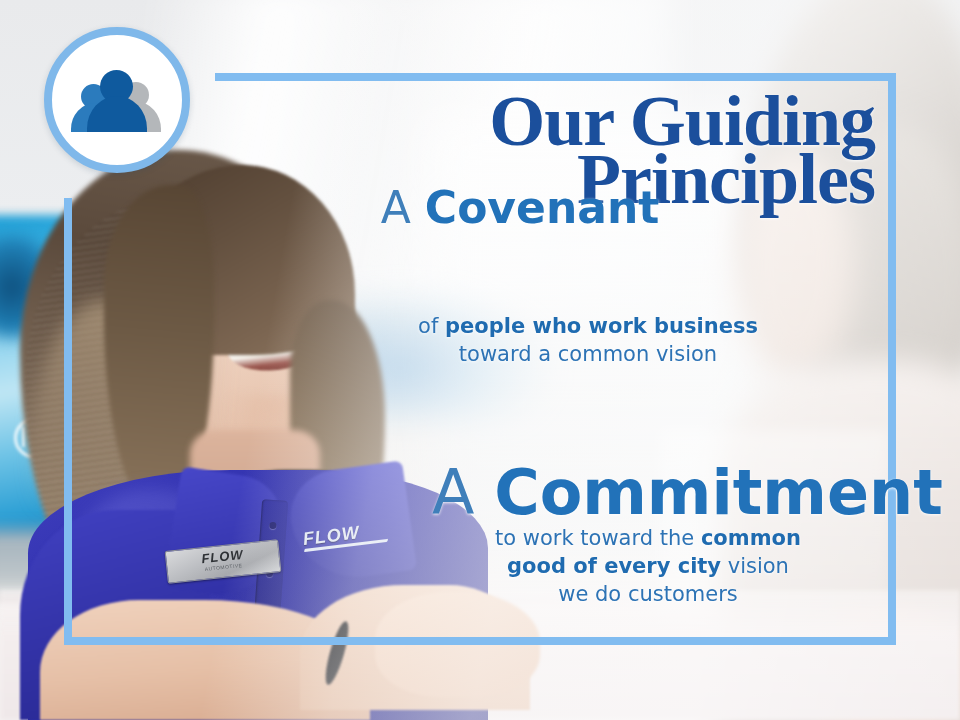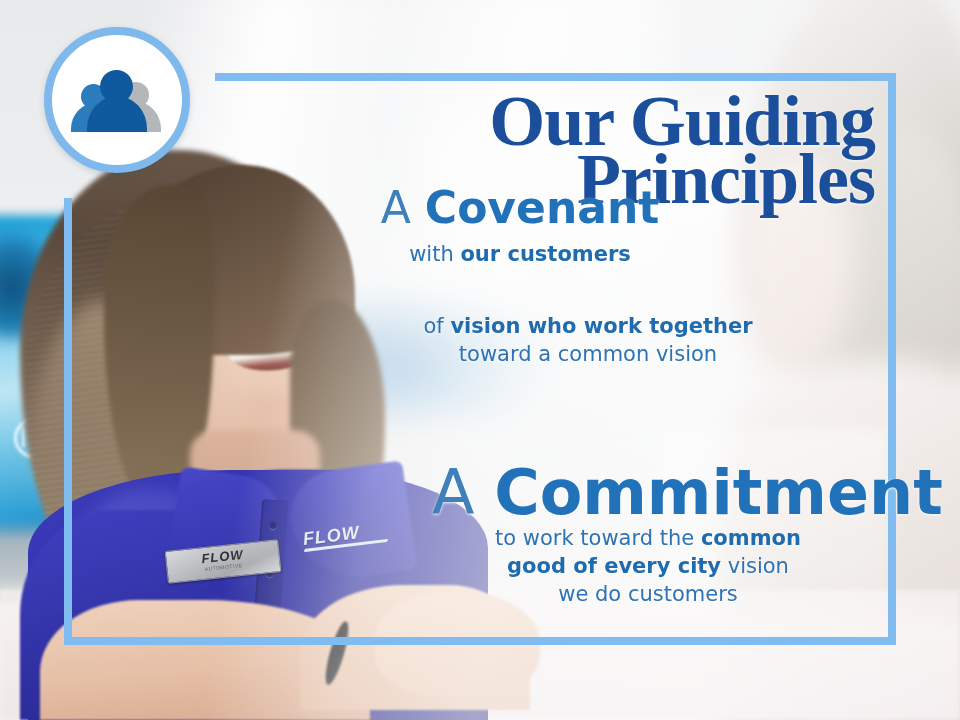--- a/index.html
+++ b/index.html
@@ -496,25 +496,24 @@
     </div>
   </div>
 
   <div class="title" style="color: rgb(27, 79, 156);">Our Guiding Principles</div>
 
   <div class="blk" id="blk-covenant">
     <div class="hl" style="color: rgb(34, 114, 185);">
       <span class="light">A</span>
       <span class="heavy">Covenant</span>
     </div>
-    <div class="sub"><span>with </span><b>our customers</b></div>
   </div>
 
   <div class="blk" id="blk-community">
-    <div class="sub"><span>of </span><b>vision who work together</b><br><span>toward a common vision</span></div>
+    <div class="sub"><span>of </span><b>people who work business</b><br><span>toward a common vision</span></div>
   </div>
 
   <div class="blk" id="blk-commitment">
     <div class="hl" style="color: rgb(34, 114, 185);">
       <span class="light">A</span>
       <span class="heavy">Commitment</span>
     </div>
     <div class="sub"><span>to work toward the </span><b>common</b><br><b>good of every city</b><span> vision</span><br><span>we do customers</span></div>
   </div>
 

